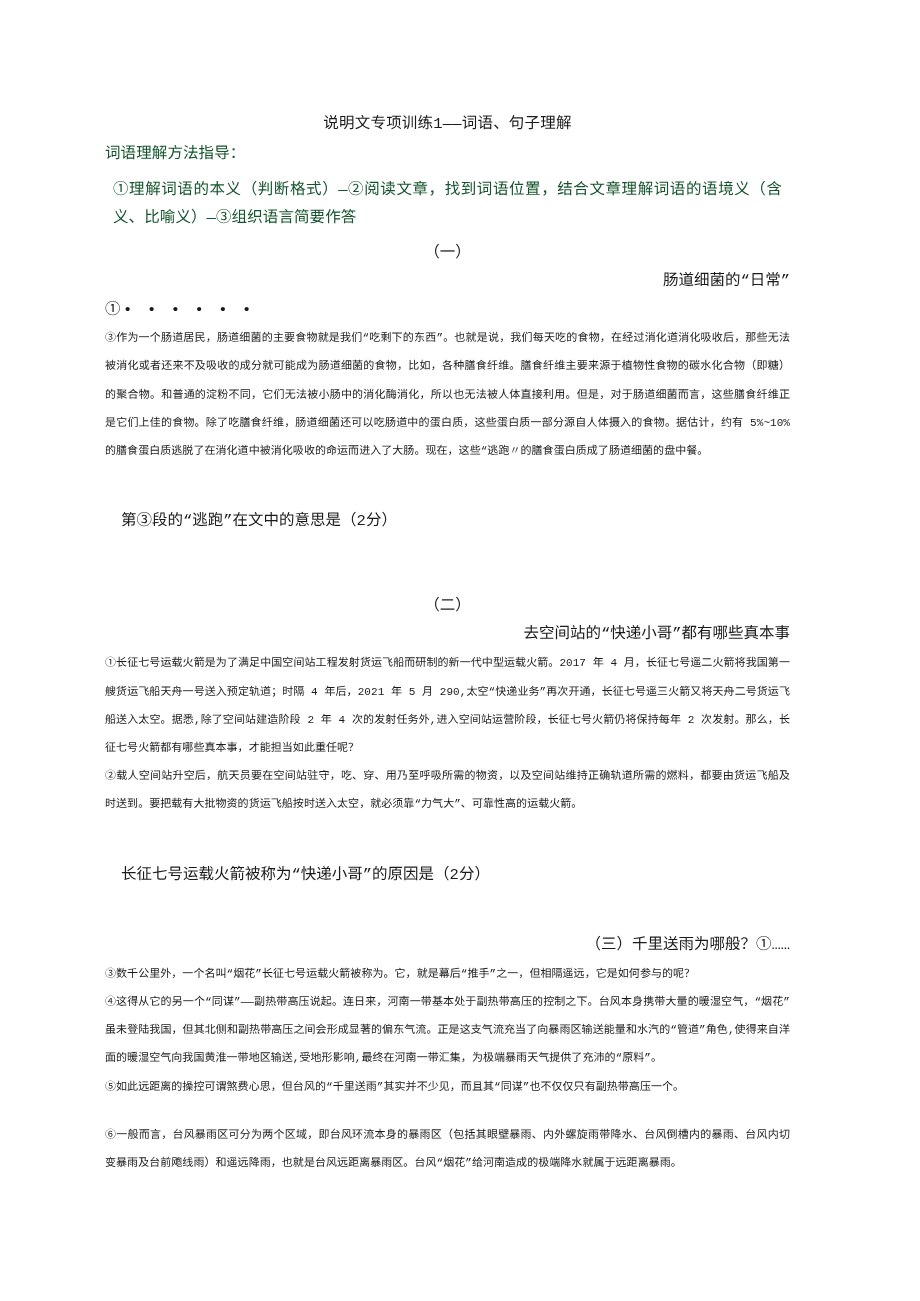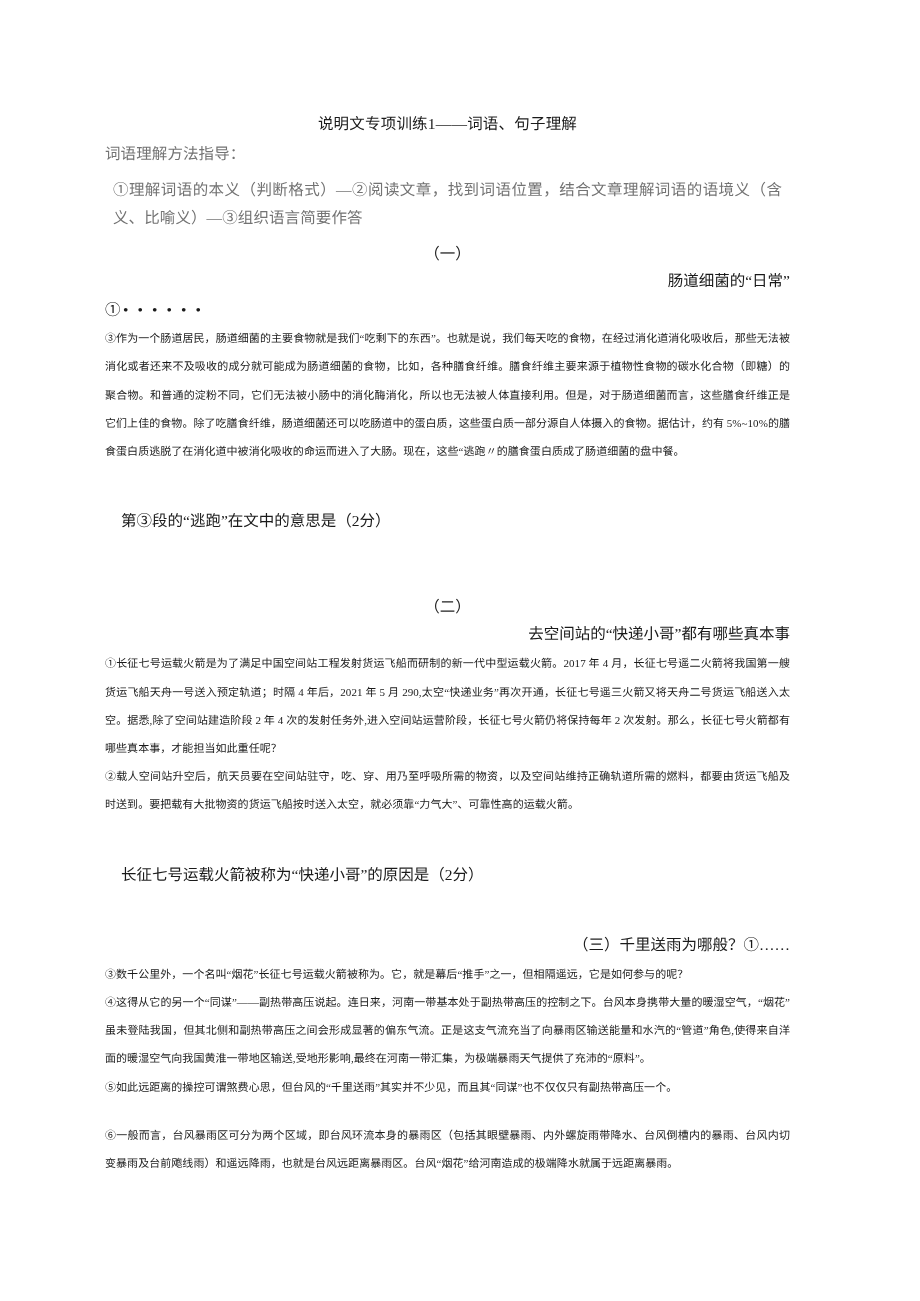--- a/index.html
+++ b/index.html
@@ -15,20 +15,21 @@
     color: #1a1a1a;
     overflow: hidden;
   }
   .page {
     position: relative;
     width: 920px;
     height: 1269px;
     box-sizing: border-box;
     padding: 111px 130px 7px 105px;
     background: #ffffff;
+    font-family: Liberation Mono, monospace;
   }
   .doc-title {
     text-align: center;
     font-size: 15.5px;
     line-height: 26px;
     letter-spacing: 0.2px;
     margin: 0 0 3px 0;
   }
   .guide-block {
     color: #cc7b79;
@@ -86,21 +87,21 @@
   .gap-lg { height: 38px; }
   .blockgap-s3 { height: 20px; }
 </style>
 </head>
 <body>
 
 <div class="page">
 
   <div class="doc-title">说明文专项训练1——词语、句子理解</div>
 
-  <div class="guide-block" style="color: #737373;">
+  <div class="guide-block" style="color: #14532d;">
     <p class="guide-line">词语理解方法指导：</p>
     <p class="guide-steps">①理解词语的本义（判断格式）—②阅读文章，找到词语位置，结合文章理解词语的语境义（含义、比喻义）—③组织语言简要作答</p>
   </div>
 
   <div>
     <div class="section-marker">（一）</div>
     <div class="section-title">肠道细菌的“日常”</div>
     <p class="ellipsis-para">①• • • • • •</p>
     <p class="body-para">③作为一个肠道居民，肠道细菌的主要食物就是我们“吃剩下的东西”。也就是说，我们每天吃的食物，在经过消化道消化吸收后，那些无法被消化或者还来不及吸收的成分就可能成为肠道细菌的食物，比如，各种膳食纤维。膳食纤维主要来源于植物性食物的碳水化合物（即糖）的聚合物。和普通的淀粉不同，它们无法被小肠中的消化酶消化，所以也无法被人体直接利用。但是，对于肠道细菌而言，这些膳食纤维正是它们上佳的食物。除了吃膳食纤维，肠道细菌还可以吃肠道中的蛋白质，这些蛋白质一部分源自人体摄入的食物。据估计，约有 5%~10%的膳食蛋白质逃脱了在消化道中被消化吸收的命运而进入了大肠。现在，这些“逃跑〃的膳食蛋白质成了肠道细菌的盘中餐。</p>
     <div class="gap-md"></div>

